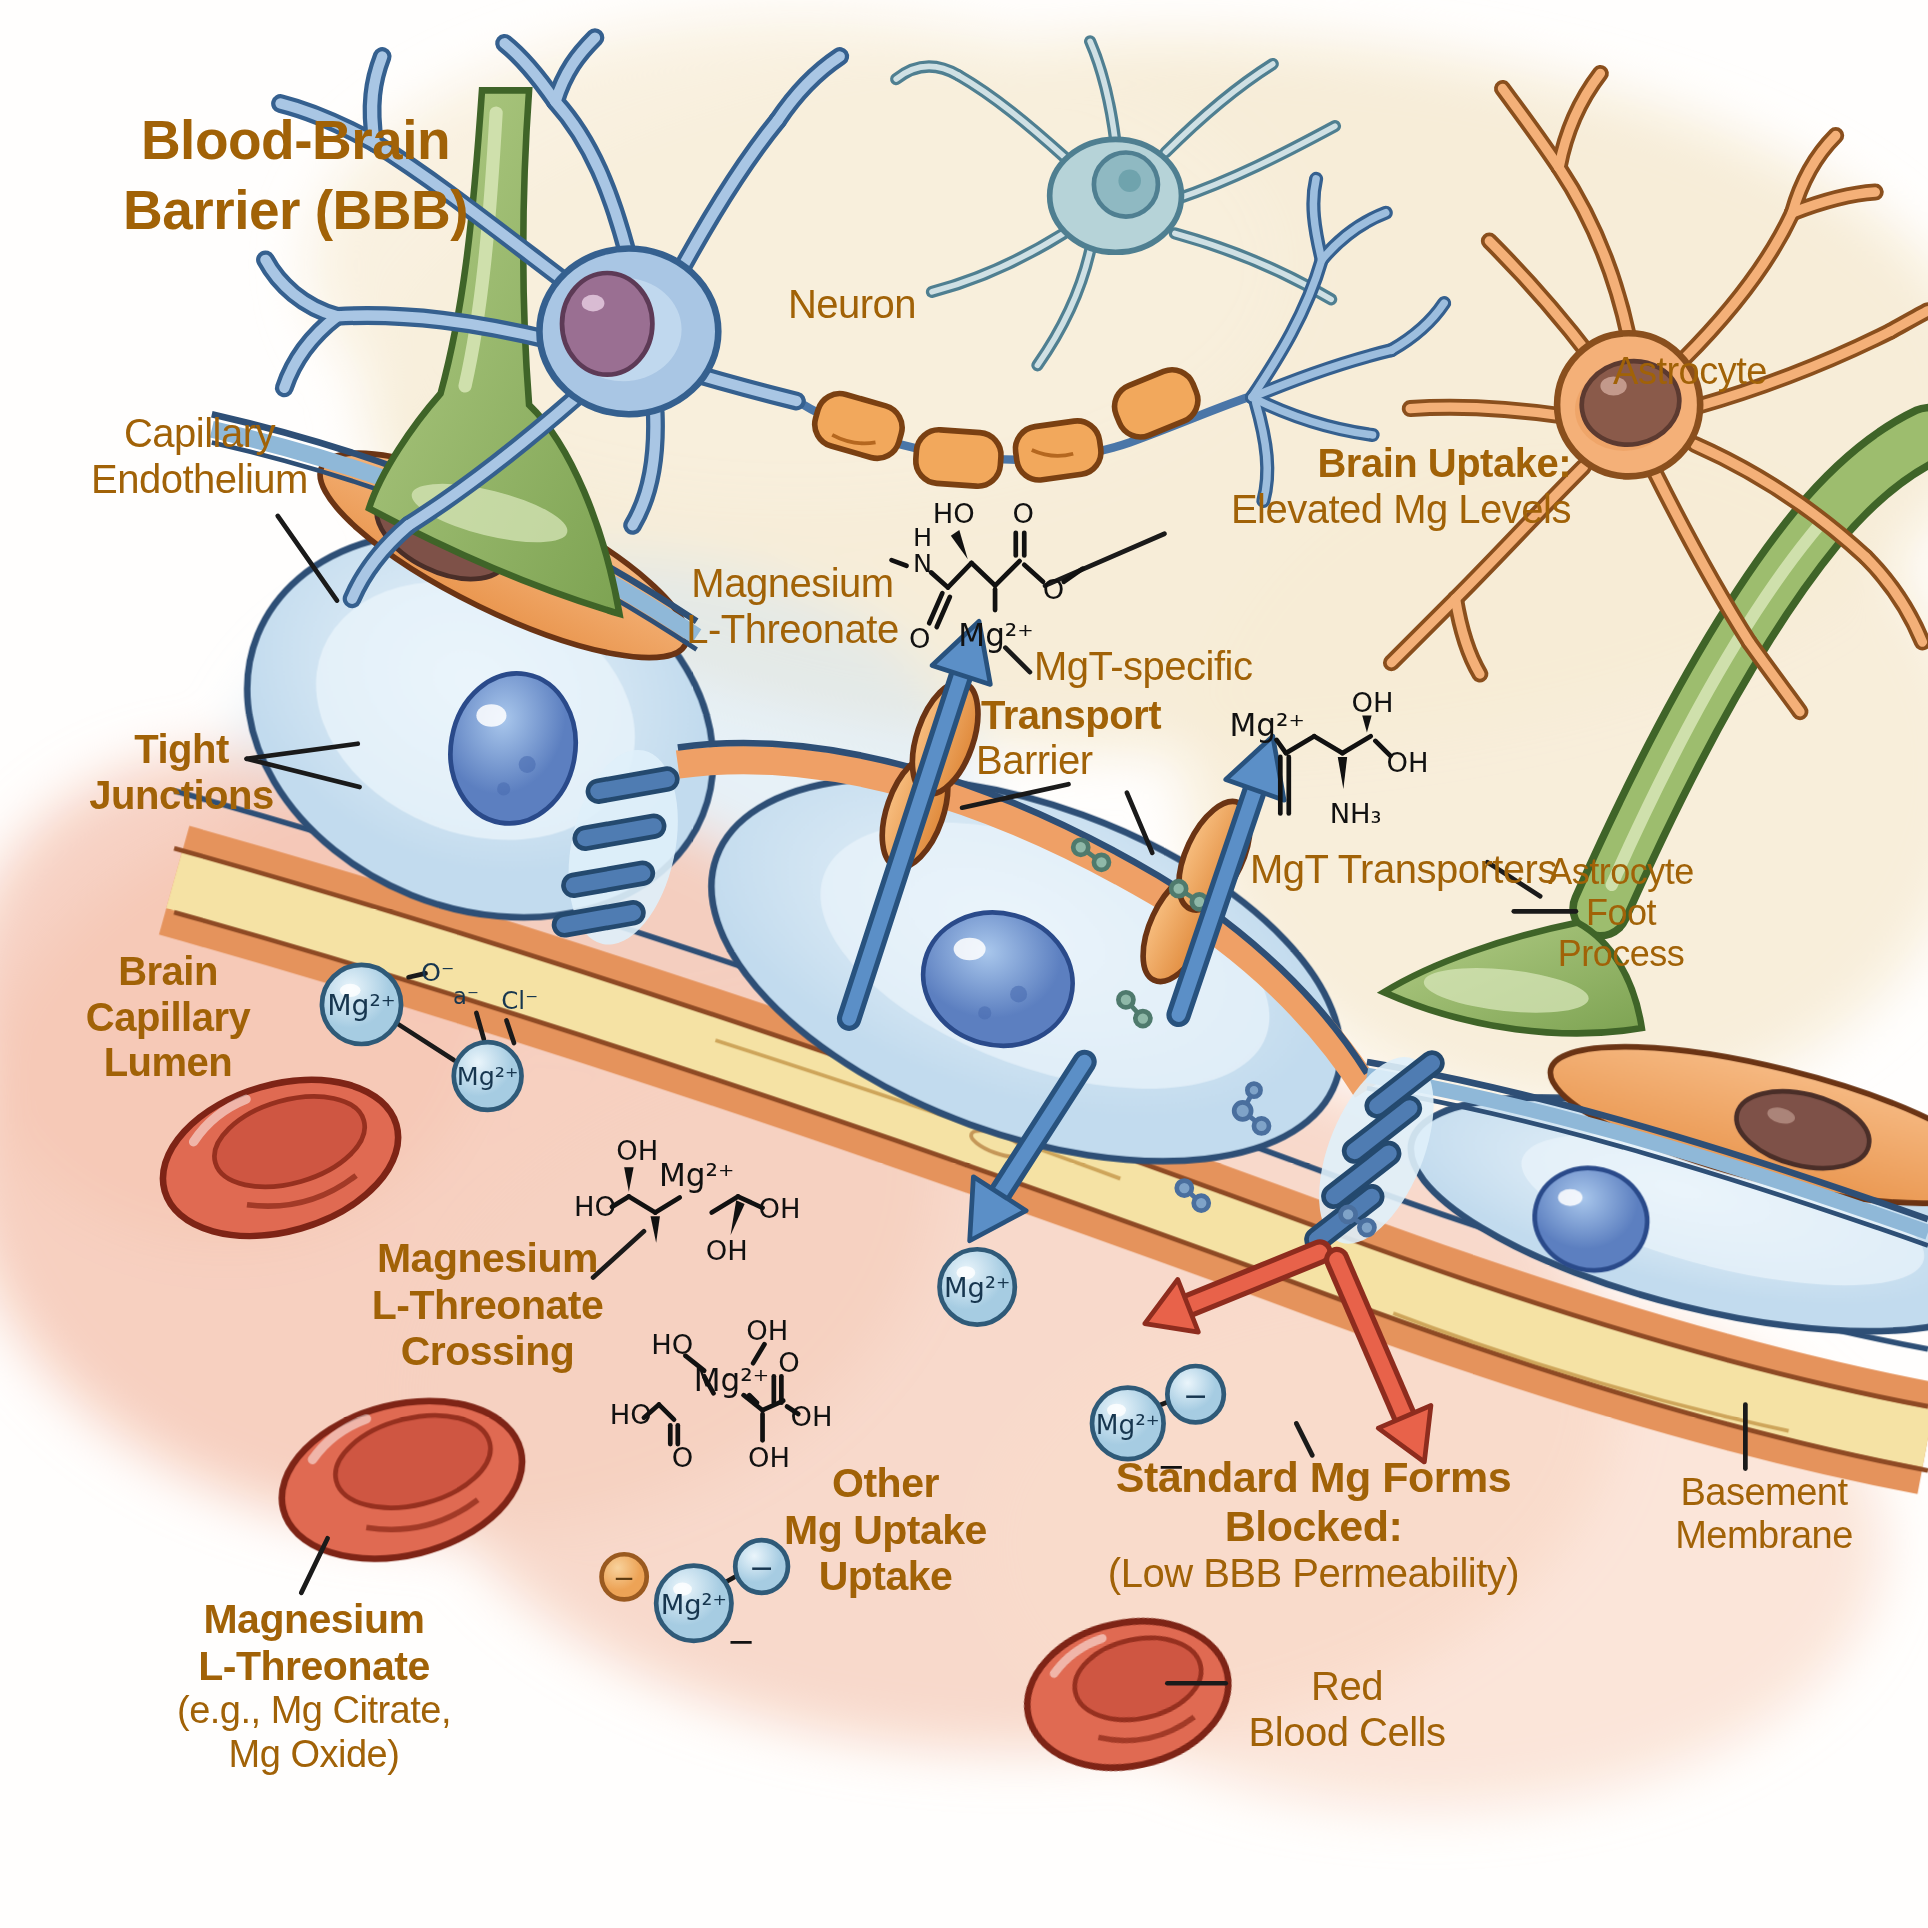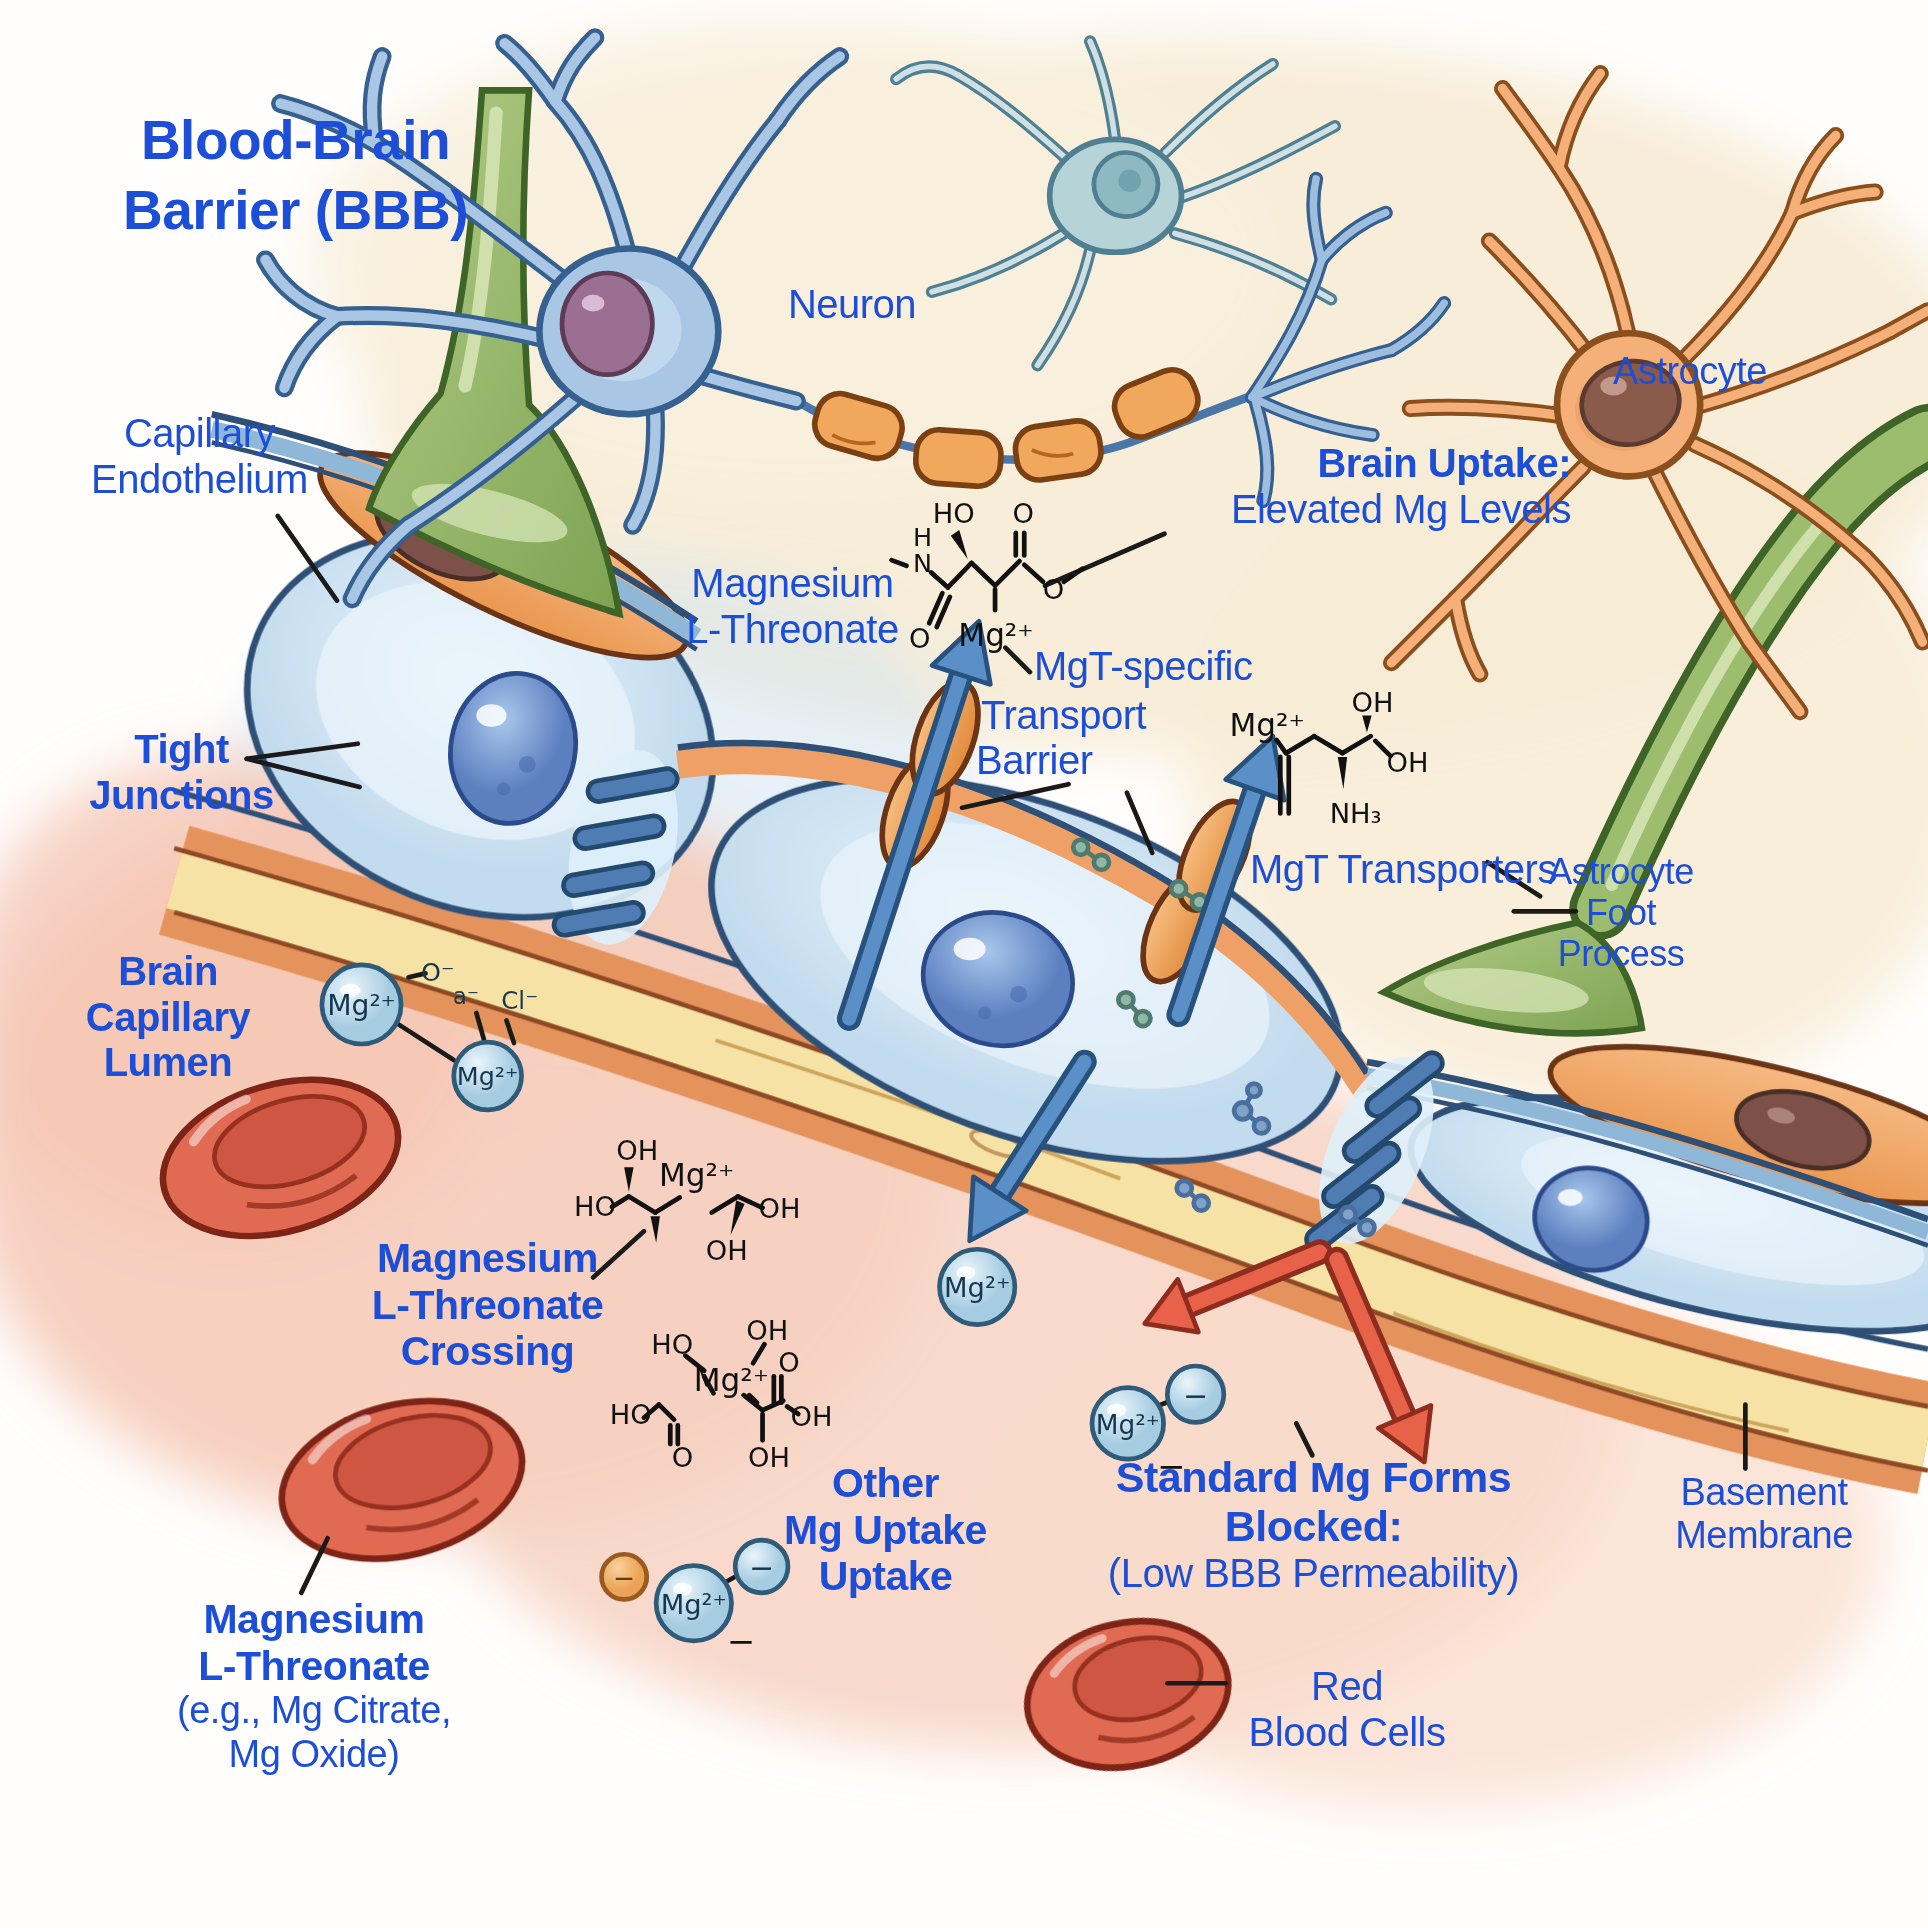--- a/index.html
+++ b/index.html
@@ -1,19 +1,19 @@
 <!DOCTYPE html>
 <html style="font-size:15px"><head>
 <meta charset="utf-8">
 <style>
   html,body{margin:0;padding:0;background:#fff;}
   #canvas{position:relative;width:1928px;height:1928px;overflow:hidden;background:#fdfdfc;
           font-family:"Liberation Sans",sans-serif;color:#1a1a1a;}
   #art{position:absolute;left:0;top:0;}
-  .lbl{position:absolute;line-height:1.14;text-align:center;color:#1d4ed8;letter-spacing:-0.5px;}
+  .lbl{position:absolute;line-height:1.14;text-align:center;color:#a16207;letter-spacing:-0.5px;}
   .lbl div{white-space:nowrap;}
   .b{font-weight:bold;}
   .fs58{font-size:55px;line-height:1.28;}
   .fs46{font-size:43px;}
   .fs44{font-size:41px;}
   .fs43{font-size:40px;}
   .fs42{font-size:40px;}
   .fs40{font-size:38px;}
   .fs38{font-size:36px;}
   .left{text-align:right;}
@@ -580,21 +580,21 @@
 </div>
 
 <div class="lbl fs42 left" style="left:1119px;top:441px;width:452px;">
   <div class="b">Brain Uptake:</div>
       <div>Elevated Mg Levels</div>
 </div>
 
 <div class="lbl fs42 left" style="left:1034px;top:644px;">
       <div>MgT-specific</div>
     </div>
-<div class="lbl fs42 left" style="left:981px;top:693px;">
+<div class="lbl fs42 left" style="left:981px;top:693px;font-weight:bold;">
       <div>Transport</div>
     </div>
 <div class="lbl fs42 left" style="left:976px;top:738px;">
       <div>Barrier</div>
     </div>
 
 <div class="lbl fs42 left" style="left:1250px;top:847px;">
   <div>MgT Transporters</div>
 </div>
 

